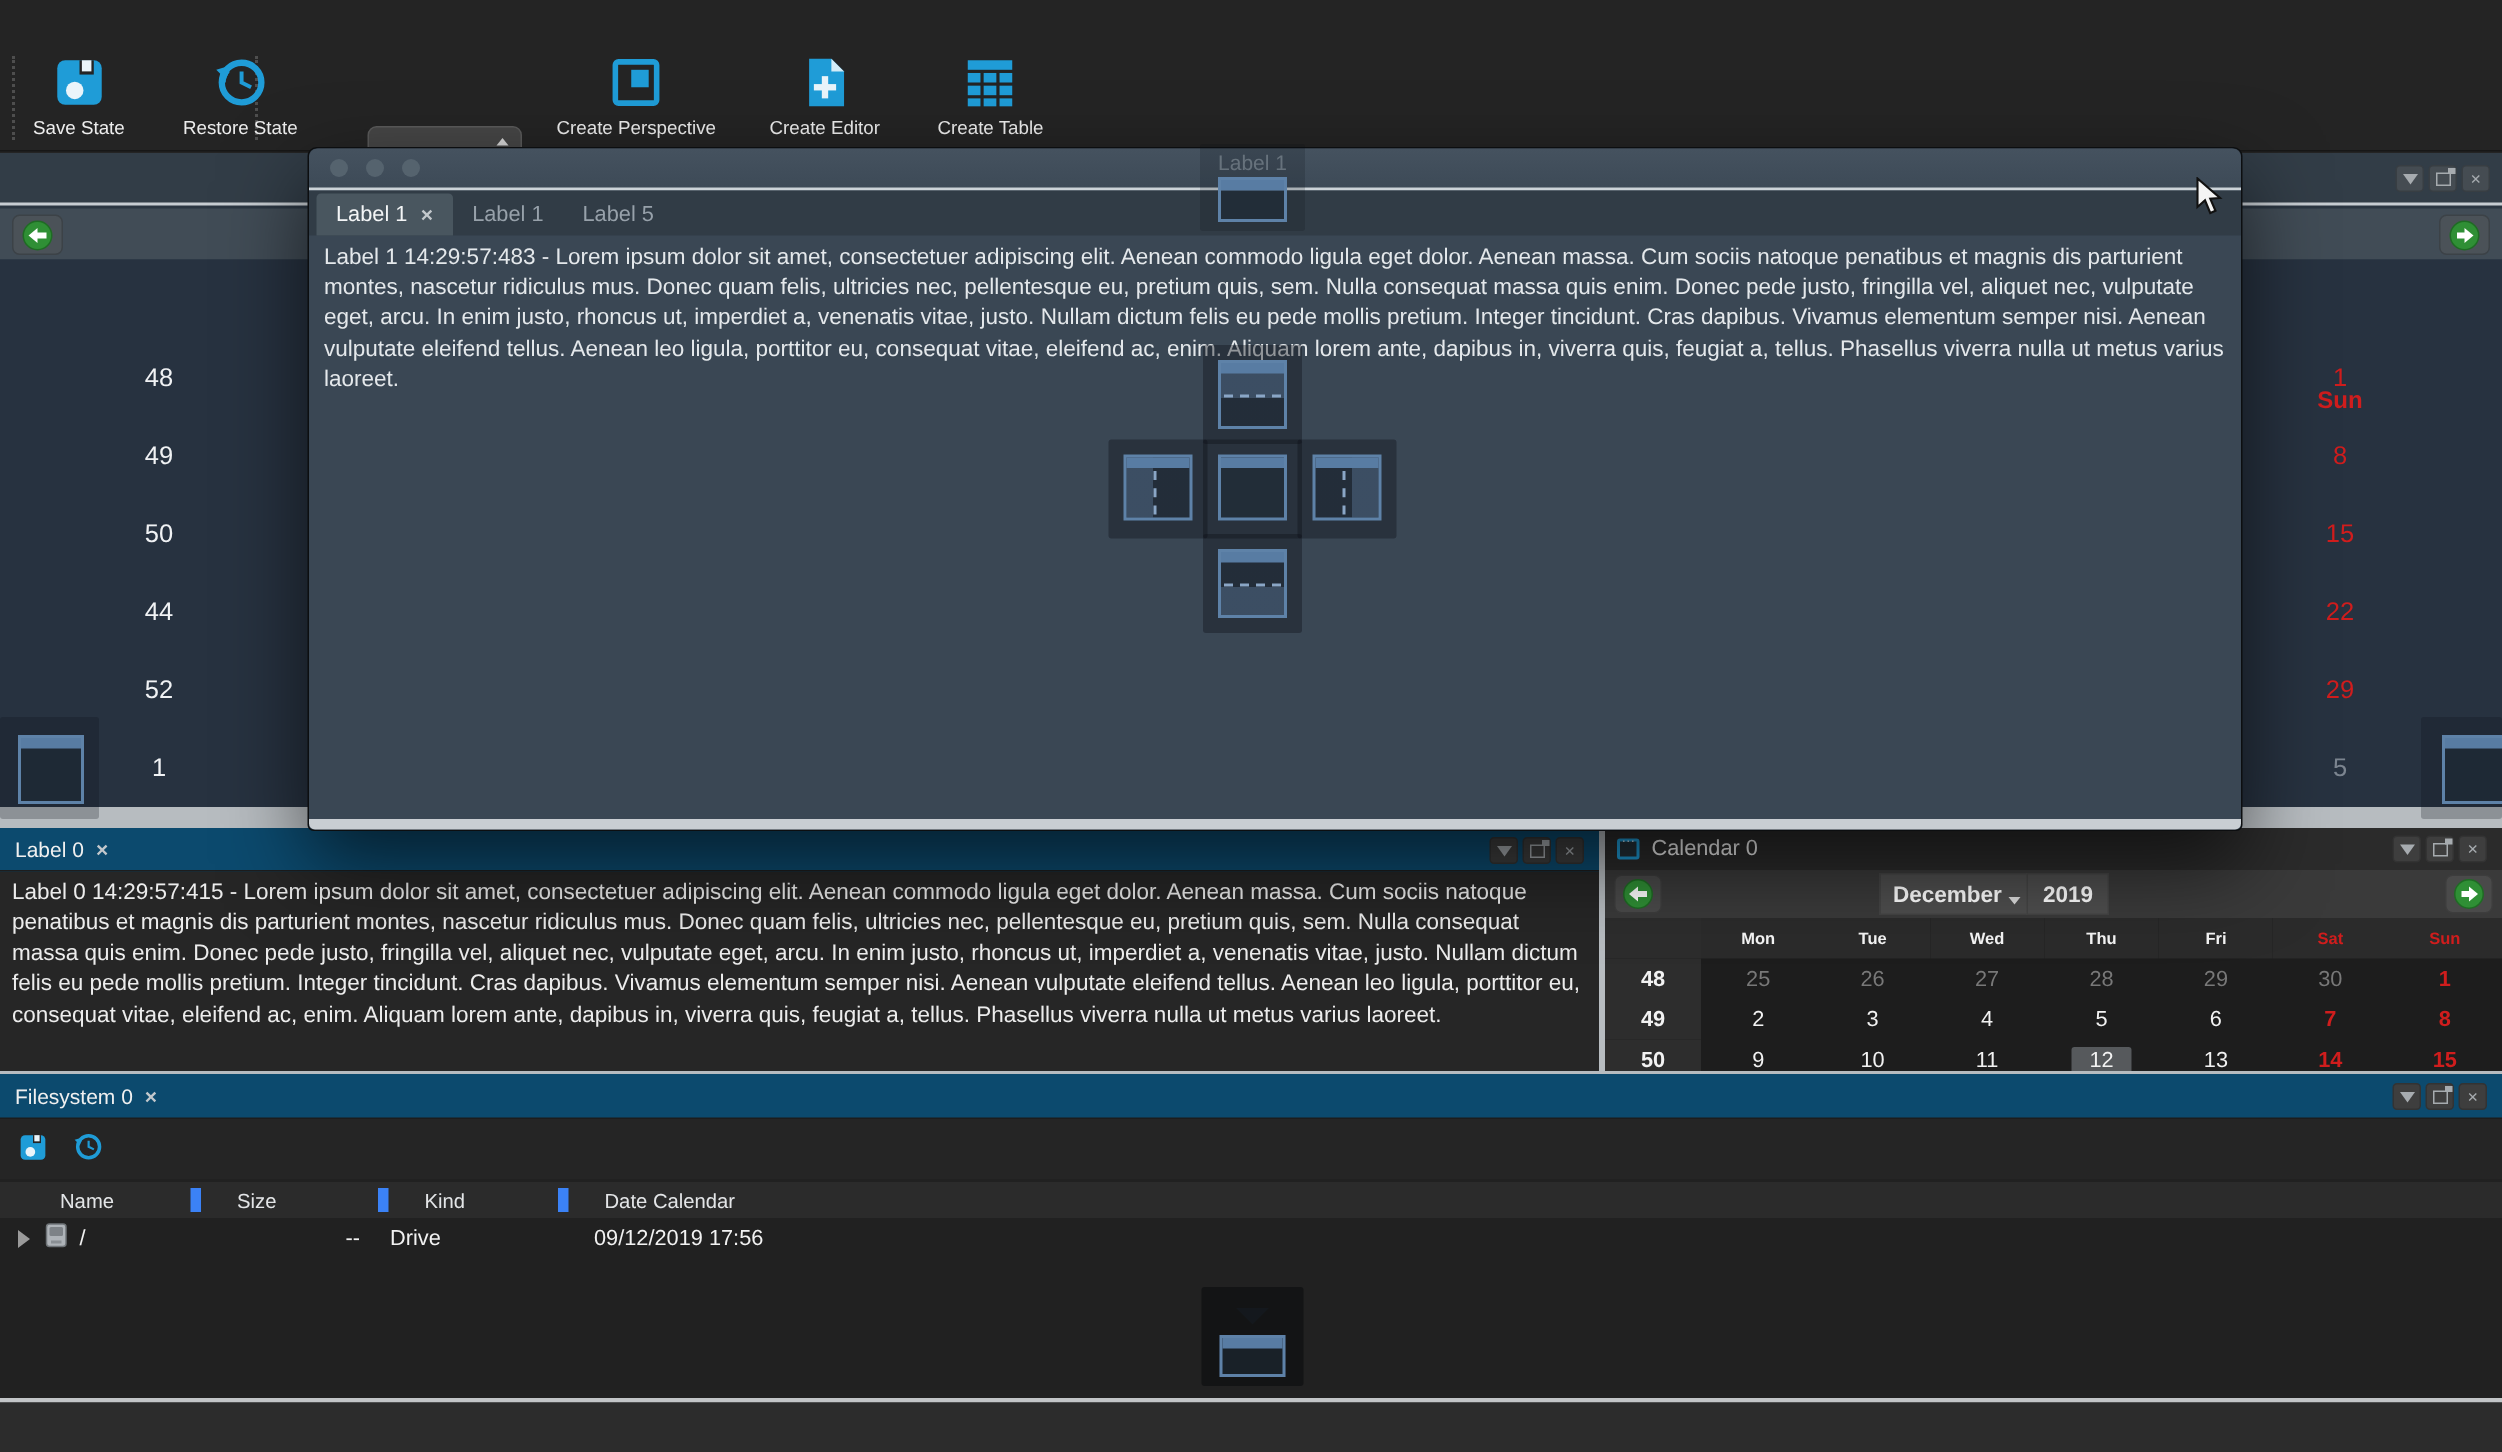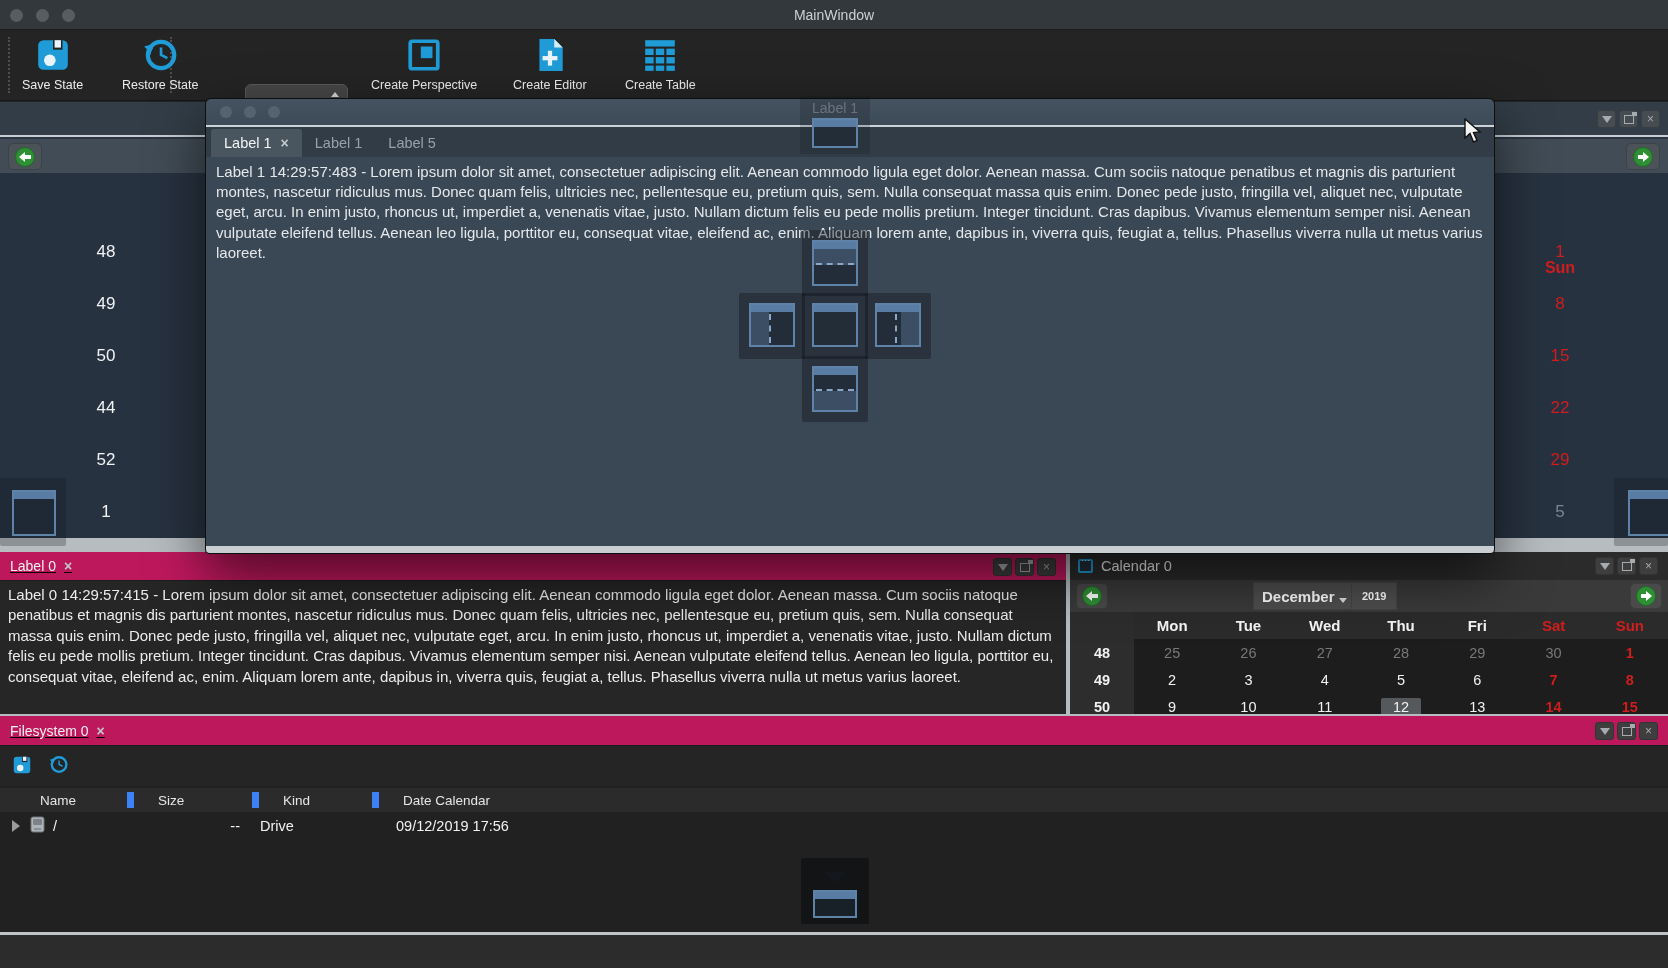--- a/index.html
+++ b/index.html
@@ -47,36 +47,36 @@
   
   .dock-btns{position:absolute;display:flex;gap:3px;}
   .dock-btn{width:19px;height:18px;background:#454c52;border:1px solid #383e43;border-radius:3px;display:flex;align-items:center;justify-content:center;color:#a6abaf;font-size:12px;line-height:1;}
   .dark .dock-btn{background:#3e3e3e;border-color:#333;}
   .tri-dn{width:0;height:0;border-left:5px solid transparent;border-right:5px solid transparent;border-top:7px solid #a6abaf;}
   .detach-glyph{position:relative;width:10px;height:9px;border:1.5px solid #a6abaf;}
   .detach-glyph::before{content:"";position:absolute;right:-4px;top:-4px;width:5px;height:4px;background:#a6abaf;}
 
   
   .label0{position:absolute;left:0;top:552px;width:1066px;height:162px;background:#262626;overflow:hidden;}
-  .panel-tabbar{position:absolute;left:0;top:0;width:100%;height:29px;background:#be185d;border-bottom:1px solid #1d1d1d;display:flex;align-items:flex-end;text-decoration:underline;}
+  .panel-tabbar{position:absolute;left:0;top:0;width:100%;height:29px;background:#0c4a6e;border-bottom:1px solid #1d1d1d;display:flex;align-items:flex-end;}
   .panel-tab{display:flex;align-items:center;gap:8px;padding:0 10px;height:100%;color:#f0f0f0;font-size:14px;}
   .tab-close{color:#c3c8cc;font-size:14px;font-weight:bold;line-height:1;}
   .panel-text{position:absolute;left:0;top:29px;right:0;bottom:0;padding:4px 8px;color:#ececec;font-size:15px;line-height:20.4px;}
 
   .calendar0{position:absolute;left:1070px;top:552px;width:598px;height:162px;background:#2b2b2b;overflow:hidden;}
   .c0-header{position:absolute;left:0;top:0;width:100%;height:28px;display:flex;align-items:center;gap:8px;padding-left:8px;color:#f0f0f0;font-size:14.5px;}
   .cal-icon{width:15px;height:14px;border:2px solid #1f9cd7;border-radius:2px;position:relative;background:#243038;}
   .cal-icon::before{content:"···";position:absolute;left:1px;top:-6px;color:#cfe6f2;font-size:9px;letter-spacing:0px;}
   .c0-nav{position:absolute;left:0;top:28px;width:100%;height:32px;background:#3a3a3a;}
   .c0-monthbtn{position:absolute;left:183px;top:2px;height:28px;background:#4e4e4e;border:1px solid #444;color:#fff;font-size:15px;font-weight:bold;display:flex;align-items:center;padding:0 8px;gap:4px;}
-  .c0-yearbtn{position:absolute;left:281px;top:2px;height:28px;background:#4e4e4e;border:1px solid #444;color:#fff;font-size:11px;font-weight:bold;display:flex;align-items:center;padding:0 10px;}
+  .c0-yearbtn{position:absolute;left:281px;top:2px;height:28px;background:#4e4e4e;border:1px solid #444;color:#fff;font-size:15px;font-weight:bold;display:flex;align-items:center;padding:0 10px;}
   .chev{width:0;height:0;border-left:4px solid transparent;border-right:4px solid transparent;border-top:5px solid #ddd;margin-top:8px;}
   .c0-grid{position:absolute;left:0;top:60px;width:100%;height:102px;display:grid;grid-template-columns:64px repeat(7,1fr);grid-auto-rows:27px;background:#1d1d1d;}
   .c0-cell{display:flex;align-items:center;justify-content:center;font-size:14.5px;color:#f2f2f2;}
-  .c0-dayhead{background:#2b2b2b;font-weight:bold;color:#f5f5f5;font-size:15px;}
+  .c0-dayhead{background:#2b2b2b;font-weight:bold;color:#f5f5f5;font-size:11px;}
   .c0-dayhead.weekend{color:#d01d1d;}
   .c0-weeknum{background:#2d2d2d;font-weight:bold;}
   .c0-day.muted{color:#787878;}
   .c0-day.weekend{color:#d01d1d;font-weight:bold;}
   .c0-day.selected span{background:#56595c;border-radius:2px;padding:1px 12px;}
 
   .filesystem0{position:absolute;left:0;top:716px;width:1668px;height:216px;background:#212121;}
   .fs-toolbar{position:absolute;left:0;top:30px;width:100%;height:40px;background:#252525;display:flex;align-items:center;gap:16px;padding-left:12px;}
   .fs-header{position:absolute;left:0;top:72px;width:100%;height:24px;background:#2b2b2b;display:flex;color:#e3e5e7;font-size:13.5px;align-items:center;}
   .fs-header .hcell{border-left:7px solid #3b82f6;padding-left:24px;height:16px;display:flex;align-items:center;}
@@ -116,28 +116,20 @@
   .tint-right{background:linear-gradient(90deg,rgba(30,41,54,.55) 0 58%,rgba(95,130,170,.35) 58%);}
   .drop-tri{position:absolute;width:0;height:0;border-left:11px solid transparent;border-right:11px solid transparent;border-top:11px solid #14181d;z-index:22;}
 
   .cursor{position:absolute;z-index:40;}
 </style>
 </head>
 <body>
 
 <div class="screen">
 
-  <div class="titlebar">
-    <div class="dots">
-      <span class="dot"></span>
-      <span class="dot"></span>
-      <span class="dot"></span>
-    </div>
-    <span class="wtitle">MainWindow</span>
-  </div>
 
   <div class="toolbar">
     <div class="tb-handle" style="left:8px"></div>
     <div class="tb-handle" style="left:170px"></div>
 
     <button class="tb-item" style="left:22px">
       <span class="ticon">
         <svg width="36" height="36" viewBox="0 0 34 34">
             <rect x="3" y="3" width="28" height="28" rx="5" fill="#1f9cd7"></rect>
             <rect x="17" y="3" width="9" height="9" fill="#242424"></rect>

